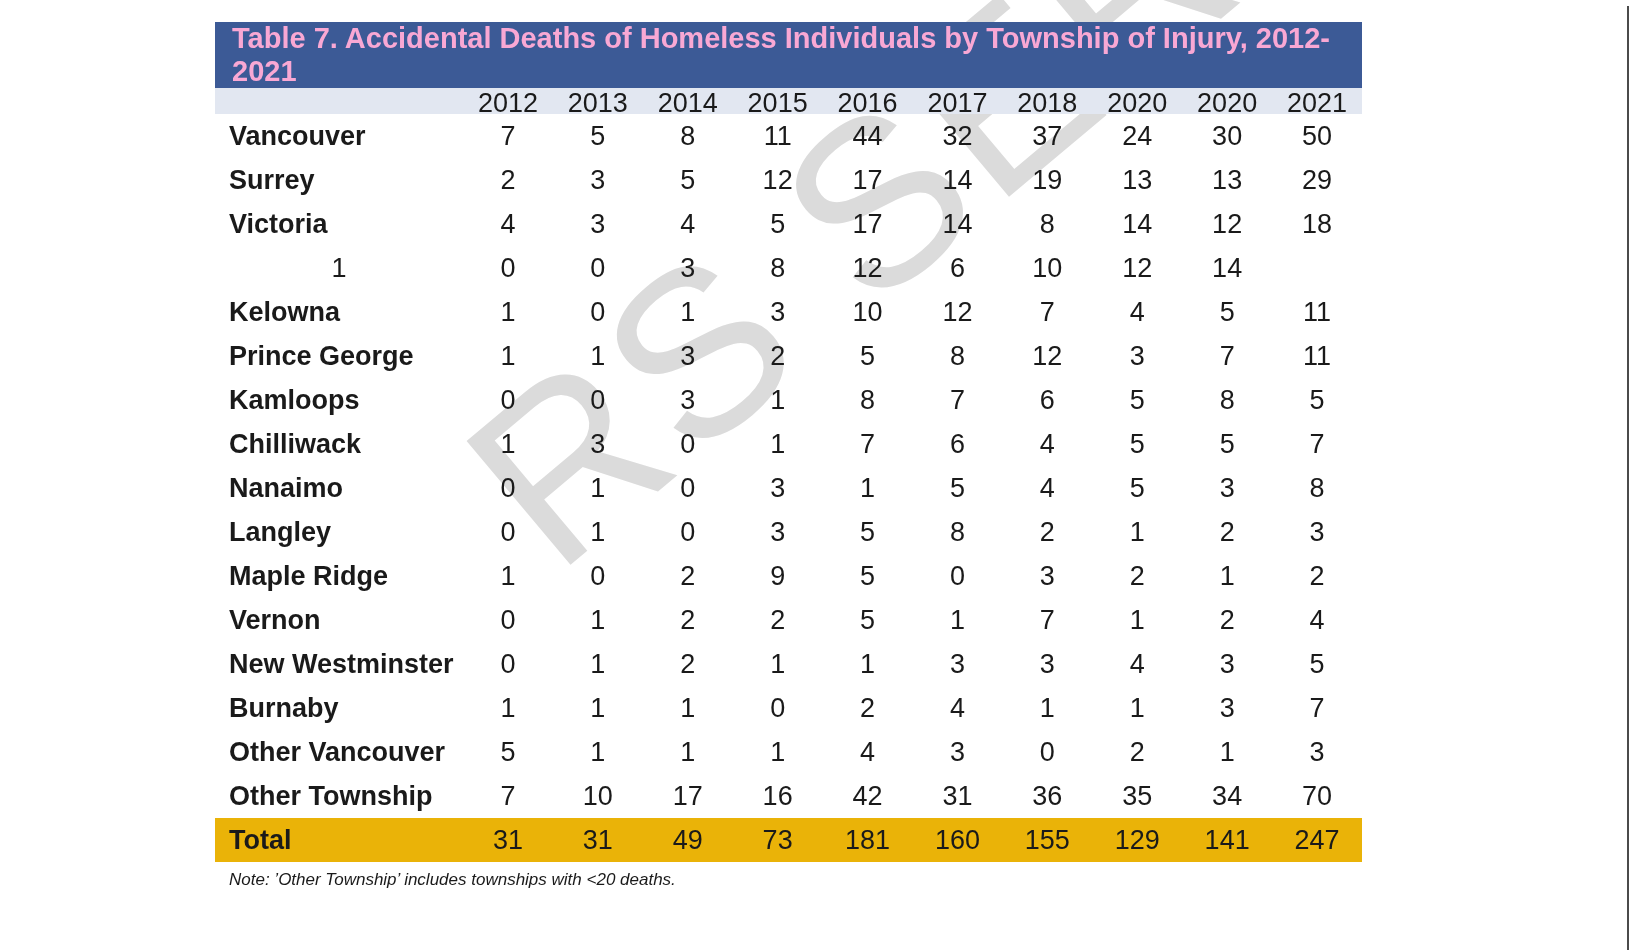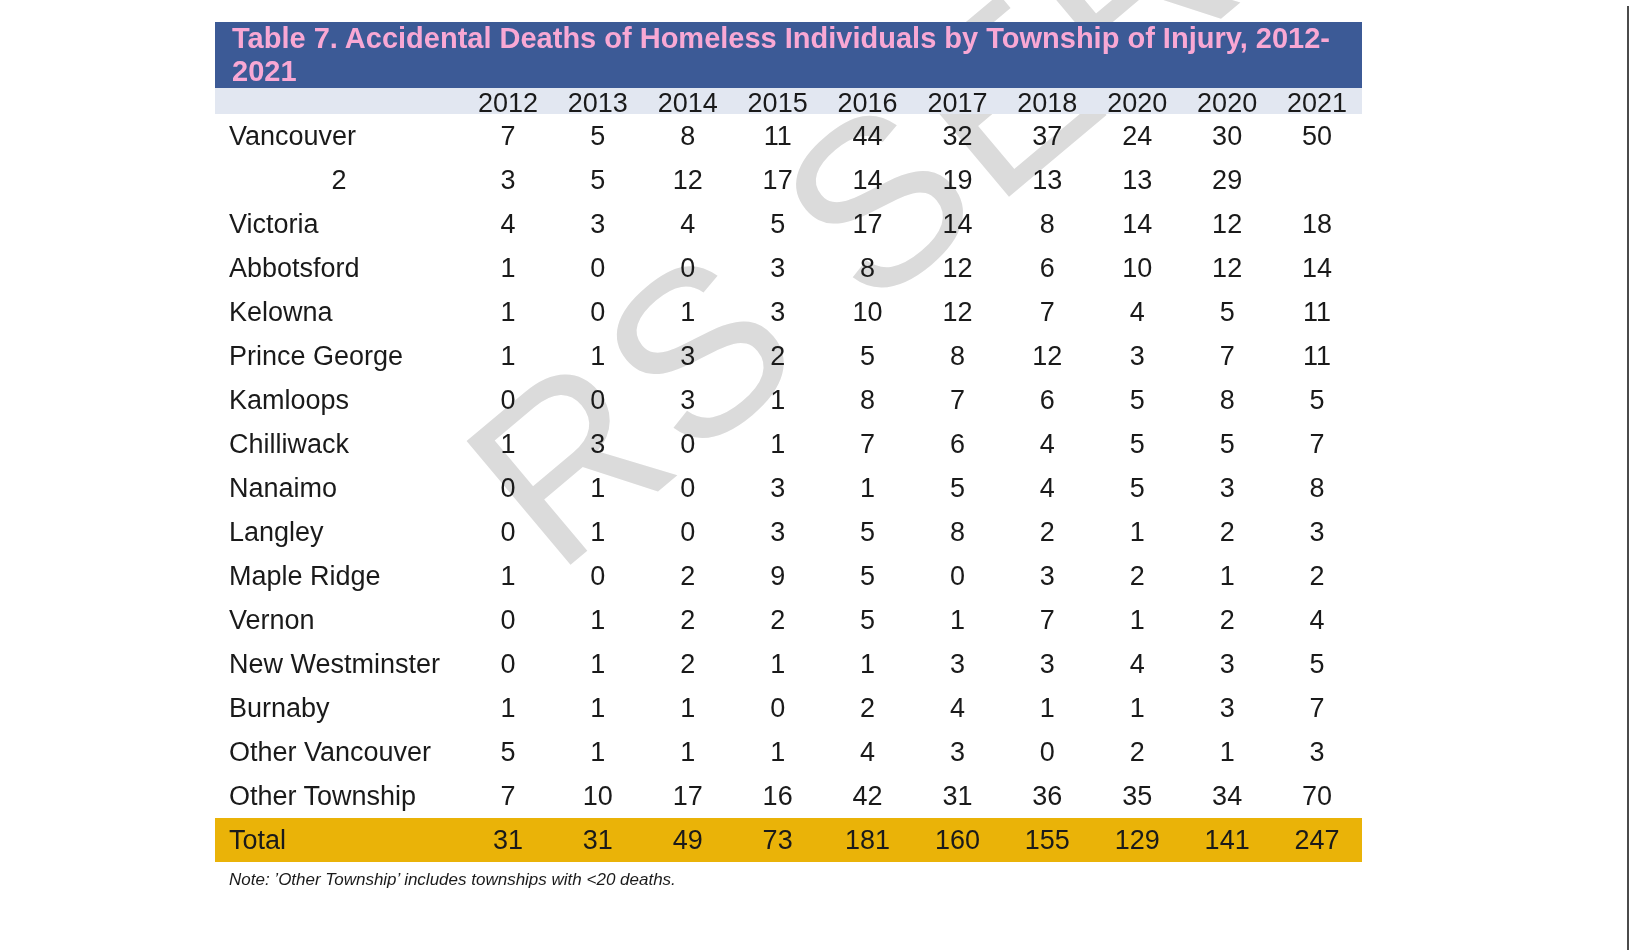--- a/index.html
+++ b/index.html
@@ -59,20 +59,21 @@
   .grid-row.header-row{height:26px;background:#e2e7f1;}
   .grid-row.band{background:#eab308;}
   .cell{
     text-align:center;
     font-size:27px;
     white-space:nowrap;
   }
   .cell.label{
     text-align:left;
     padding-left:14px;
+    font-weight:bold;
   }
   .note{
     font-size:17px;
     font-style:italic;
     padding:8px 0 0 14px;
     color:#1a1a1a;
   }
 </style>
 </head>
 <body>
@@ -104,20 +105,21 @@
           <div class="cell">8</div>
           <div class="cell">11</div>
           <div class="cell">44</div>
           <div class="cell">32</div>
           <div class="cell">37</div>
           <div class="cell">24</div>
           <div class="cell">30</div>
           <div class="cell">50</div>
         </div>
         <div class="grid-row">
+          <div class="cell label">Surrey</div>
           <div class="cell">2</div>
           <div class="cell">3</div>
           <div class="cell">5</div>
           <div class="cell">12</div>
           <div class="cell">17</div>
           <div class="cell">14</div>
           <div class="cell">19</div>
           <div class="cell">13</div>
           <div class="cell">13</div>
           <div class="cell">29</div>
@@ -129,21 +131,20 @@
           <div class="cell">4</div>
           <div class="cell">5</div>
           <div class="cell">17</div>
           <div class="cell">14</div>
           <div class="cell">8</div>
           <div class="cell">14</div>
           <div class="cell">12</div>
           <div class="cell">18</div>
         </div>
         <div class="grid-row">
-          <div class="cell label">Abbotsford</div>
           <div class="cell">1</div>
           <div class="cell">0</div>
           <div class="cell">0</div>
           <div class="cell">3</div>
           <div class="cell">8</div>
           <div class="cell">12</div>
           <div class="cell">6</div>
           <div class="cell">10</div>
           <div class="cell">12</div>
           <div class="cell">14</div>

